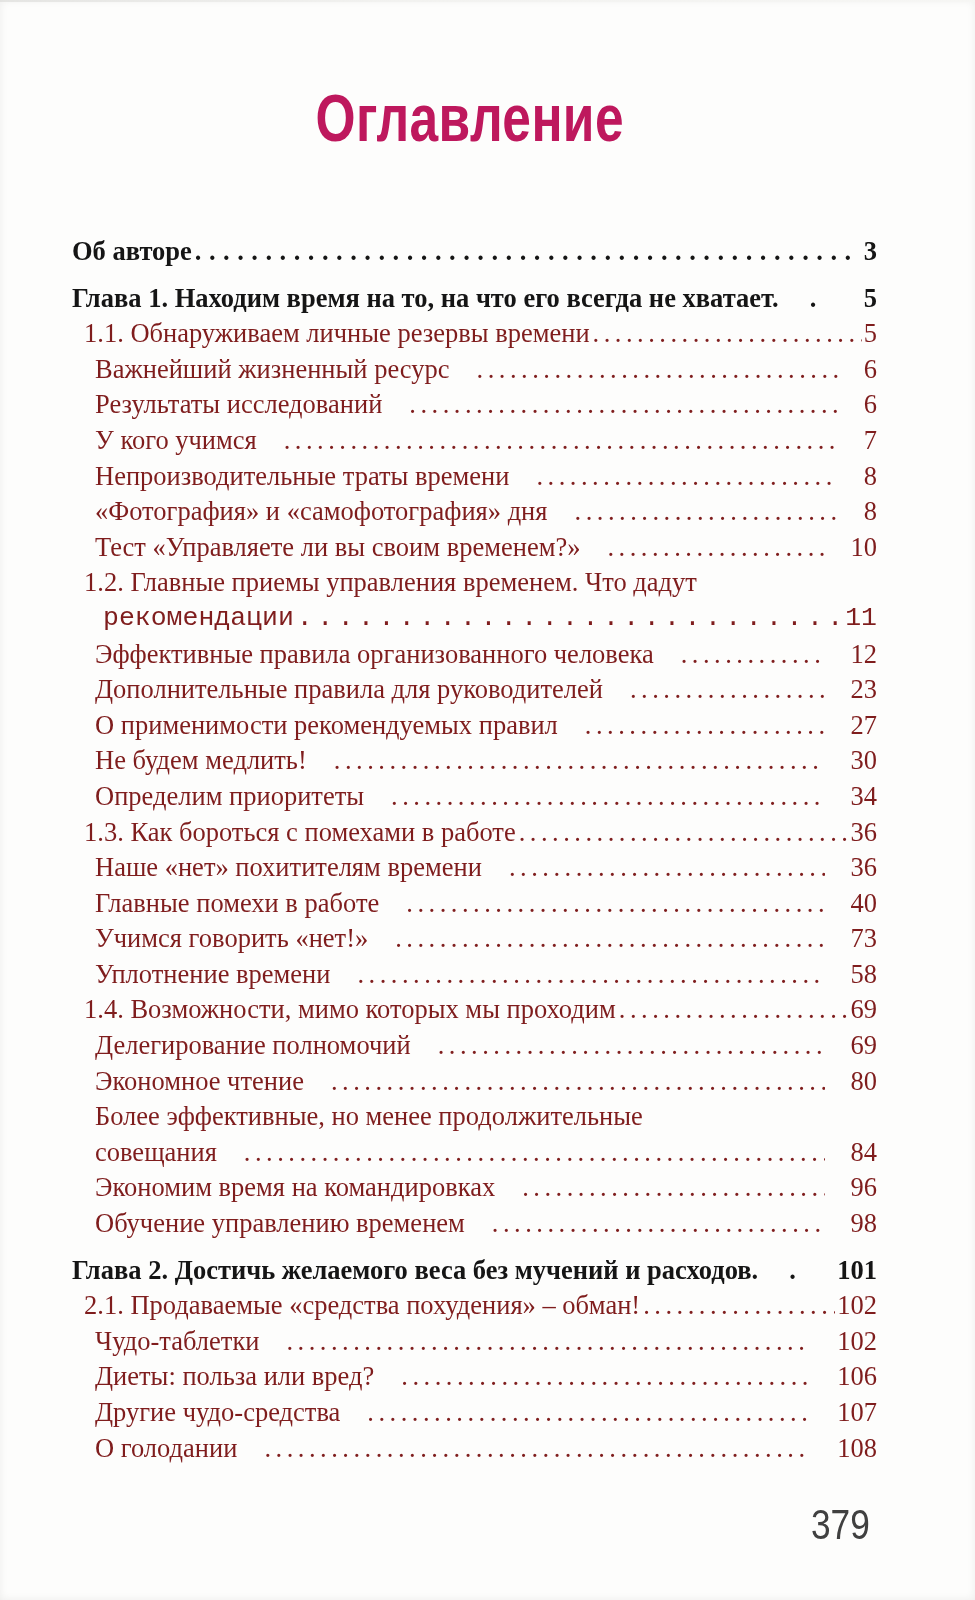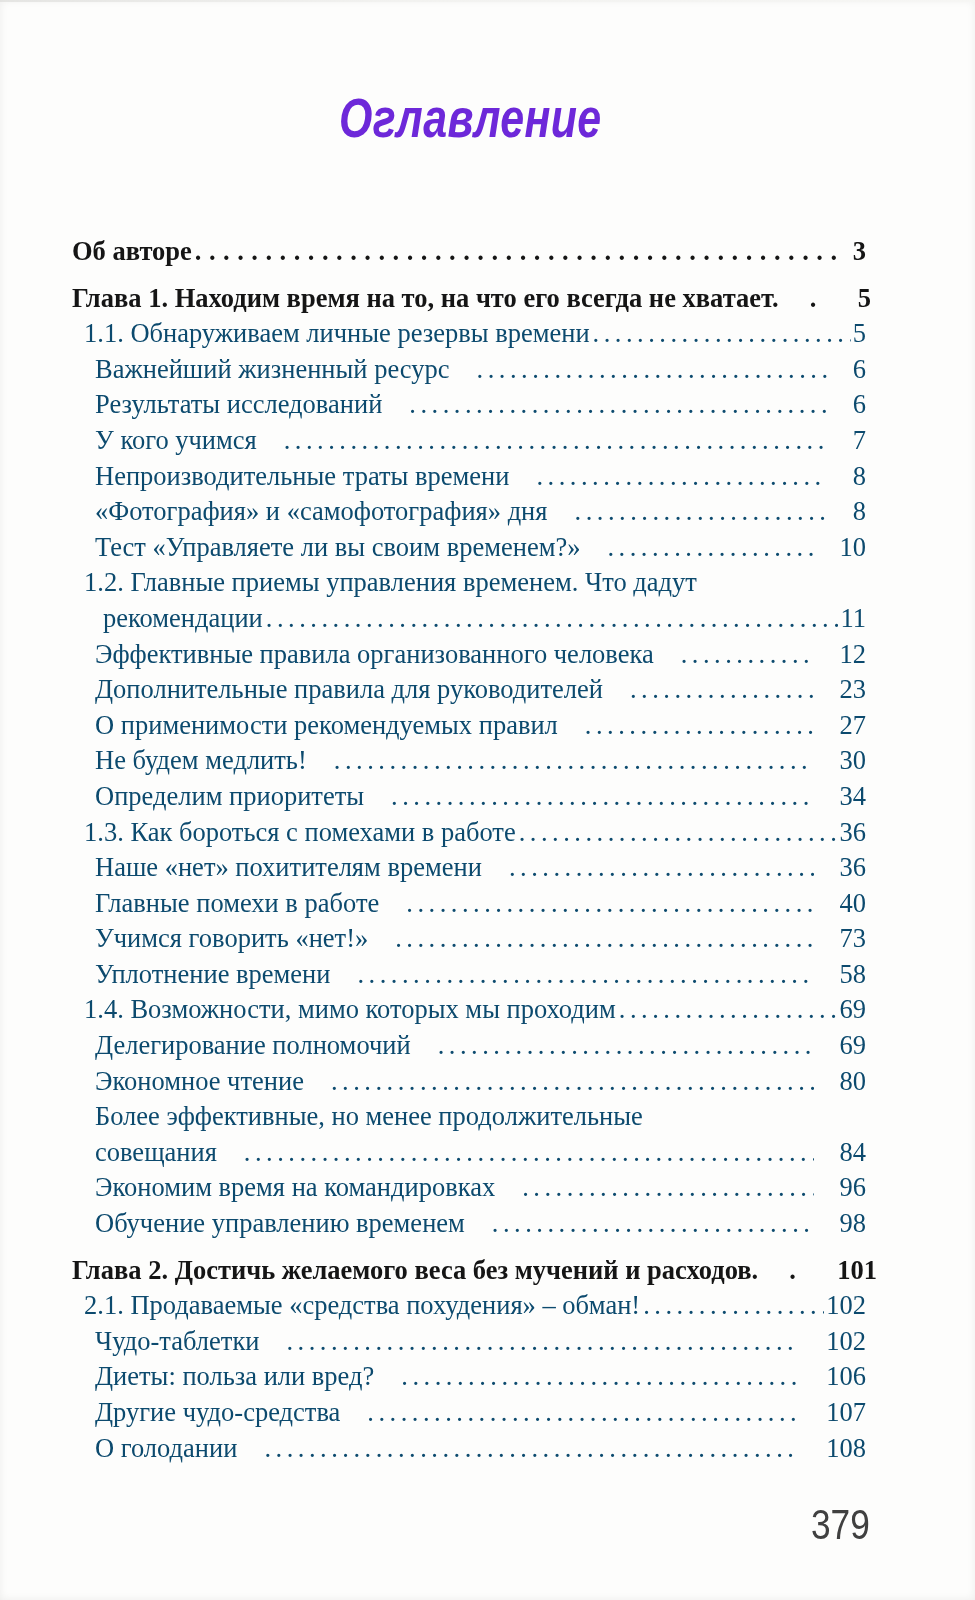--- a/index.html
+++ b/index.html
@@ -17,52 +17,51 @@
     position:absolute;left:0;top:0;right:0;height:2px;
     background:linear-gradient(to right,#d9d9d6,#efefec 40%,#f6f6f3);
     opacity:.6;
   }
   .title{
     position:absolute;
     top:82px;left:72px;right:107px;
     text-align:center;
     font-family:"Liberation Sans", sans-serif;
     font-weight:bold;
-    font-size:55px;
+    font-size:66px;
     line-height:72px;
-    color:#6d28d9;
-    font-style:italic;
+    color:#be185d;
   }
   .title-inner{
     display:inline-block;
     transform:scaleX(0.78);
     transform-origin:center;
     letter-spacing:0.5px;
     white-space:nowrap;
   }
   .toc{
     position:absolute;
-    top:234px;left:72px;right:109px;
+    top:234px;left:72px;right:98px;
   }
   .row{
     display:flex;
     align-items:baseline;
     line-height:35.6px;
     font-size:26.5px;
     white-space:nowrap;
-    color:#0c4a6e;
+    color:#7f1d1d;
   }
   .row.bold{
     font-weight:bold;
     color:#151515;
   }
   .row.gap-before{margin-top:11px;gap:28px;}
   .indent1{padding-left:12px;}
   .indent2{padding-left:23px;gap:24px;}
-  .indent3{padding-left:31px;}
+  .indent3{padding-left:31px;font-family:Liberation Mono, monospace;}
   .label{white-space:nowrap;}
   .dots{
     flex:1 1 auto;
     overflow:hidden;
     margin-left:3px;
     min-width:10px;
   }
   .dots::after{
     content:"..................................................................................................................";
   }

